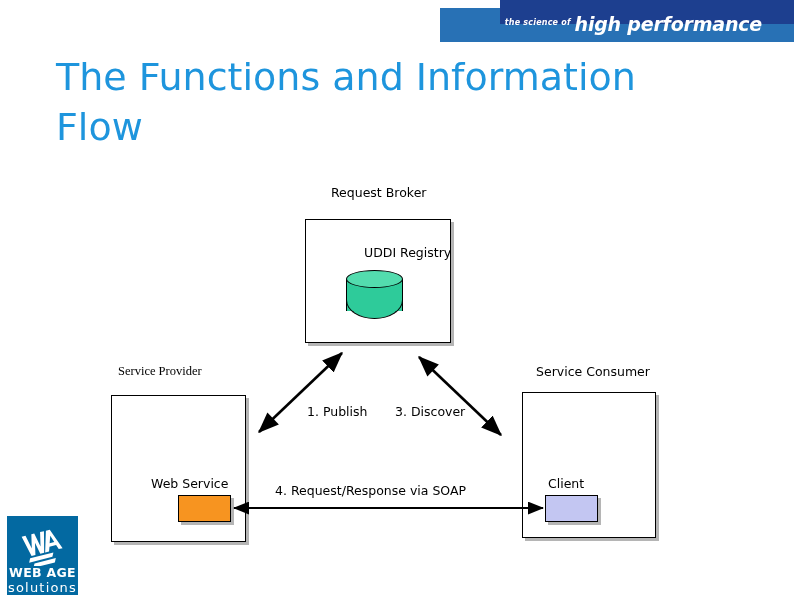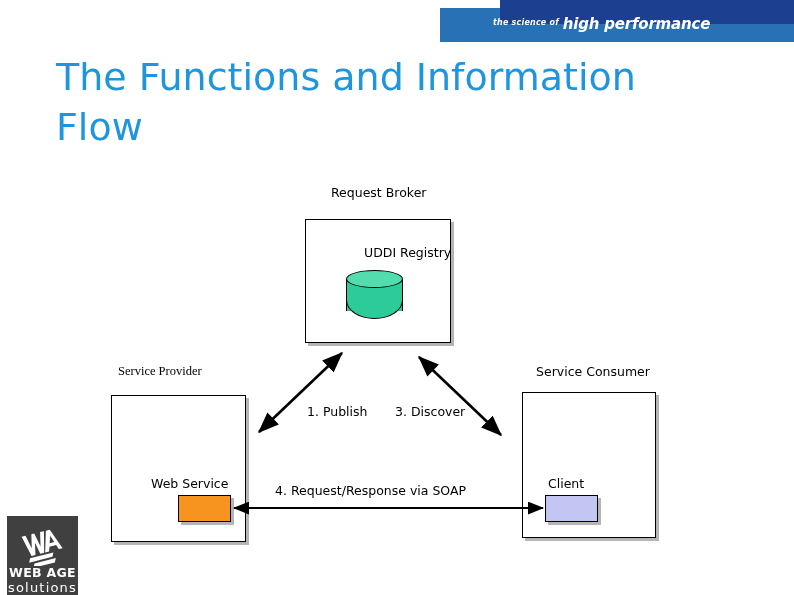--- a/index.html
+++ b/index.html
@@ -23,39 +23,40 @@
     background:#2871b5;
   }
   .banner-dark {
     position:absolute;
     left:500px; top:0px;
     width:294px; height:24px;
     background:#1d3f8f;
   }
   .banner-text {
     position:absolute;
-    left:493px; top:10px;
+    left:480px; top:10px;
     width:294px; height:28px;
     display:flex;
     align-items:center;
+    justify-content:flex-end;
     padding-right:12px;
     white-space:nowrap;
   }
   .banner-small {
     color:#ffffff;
     font-size:8px;
     font-weight:bold;
     font-style:italic;
     letter-spacing:0.2px;
     margin-right:4px;
     margin-bottom:3px;
   }
   .banner-big {
     color:#ffffff;
-    font-size:15px;
+    font-size:19px;
     font-weight:bold;
     font-style:italic;
     letter-spacing:-0.2px;
   }
 
   
   .title {
     position:absolute;
     left:56px; top:52px;
     width:640px;
@@ -129,21 +130,21 @@
   #arrows {
     position:absolute; left:0; top:0; width:794px; height:595px;
     pointer-events:none;
   }
 
   
   #logo {
     position:absolute;
     left:7px; top:516px;
     width:71px; height:79px;
-    background:#404040;
+    background:#0369a1;
     overflow:hidden;
   }
   #logo .wa-mark {
     position:absolute; left:0; top:6px; width:71px; height:44px;
   }
   #logo .logo-line1 {
     position:absolute; left:0; top:49px; width:71px;
     text-align:center;
     color:#ffffff;
     font-size:12.5px;

